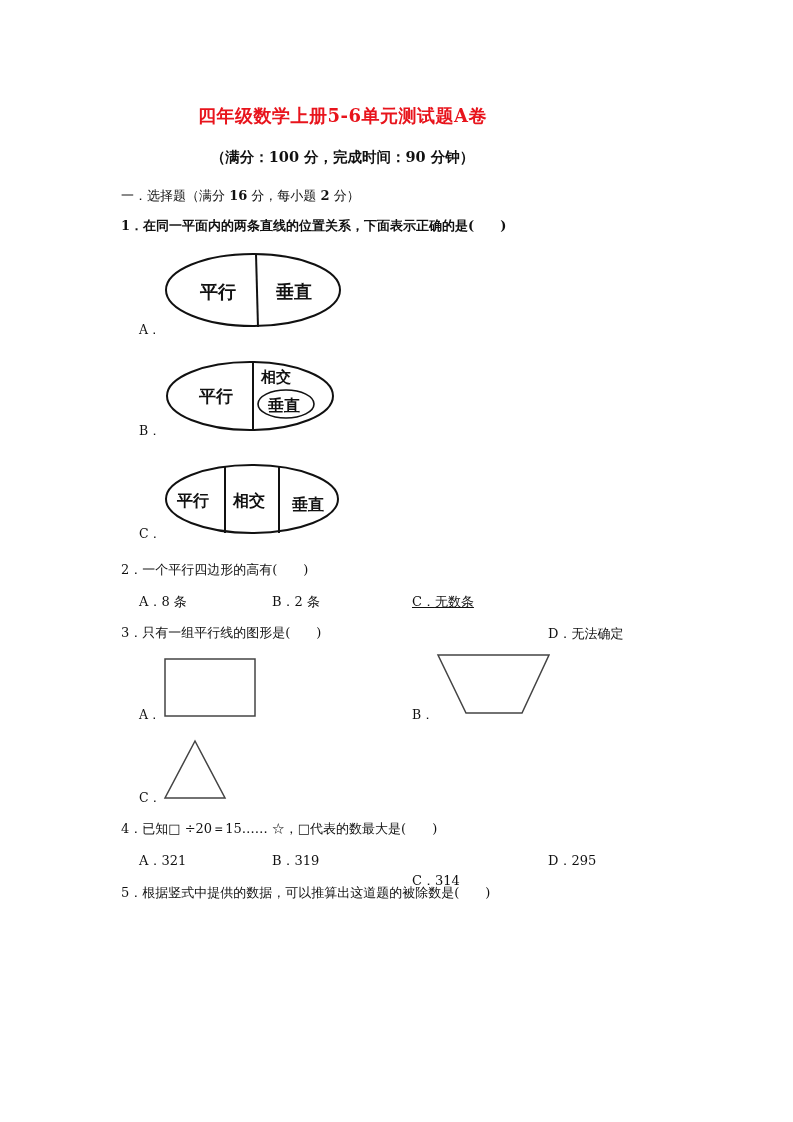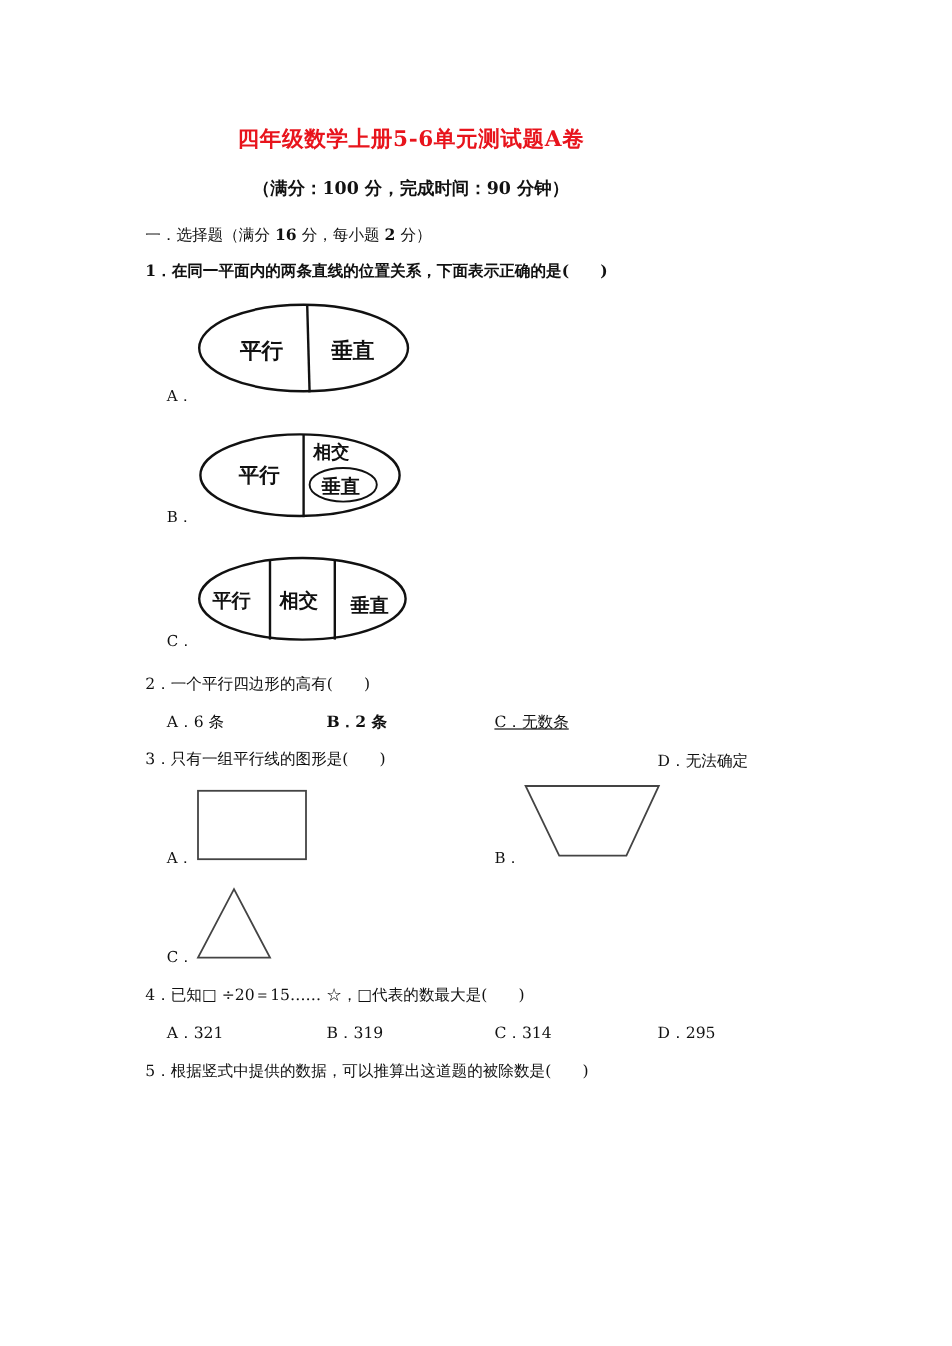--- a/index.html
+++ b/index.html
@@ -57,23 +57,23 @@
   <text class="fig-text" x="13" y="44" font-size="16">平行</text>
   <text class="fig-text" x="69" y="44" font-size="16">相交</text>
   <text class="fig-text" x="128" y="48" font-size="16">垂直</text>
 </svg>
 <div class="abs label" style="top:526px; left:139px;">C．</div>
 
 <div class="abs q" style="top:561px; left:121px;">
   <span>2．</span><span>一个平行四边形的高有(　　)</span>
 </div>
 <div class="abs opt" style="top:593px; left:139px;">
-  <span>A．</span><span>6 条</span>
+  <span>A．</span><span>8 条</span>
 </div>
-<div class="abs opt" style="top:593px; left:272px;font-weight:bold;">
+<div class="abs opt" style="top:593px; left:272px;">
   <span>B．</span><span>2 条</span>
 </div>
 <div class="abs opt" style="top:593px; left:412px;text-decoration:underline;">
   <span>C．</span><span>无数条</span>
 </div>
 <div class="abs opt" style="top:593px; left:548px;margin-top:32px;">
   <span>D．</span><span>无法确定</span>
 </div>
 
 <div class="abs q" style="top:624px; left:121px;text-align:center;">
@@ -97,21 +97,21 @@
 
 <div class="abs q" style="top:820px; left:121px;">
   <span>4．</span><span>已知□ ÷20＝15…… ☆，□代表的数最大是(　　)</span>
 </div>
 <div class="abs opt" style="top:852px; left:139px;">
   <span>A．</span><span>321</span>
 </div>
 <div class="abs opt" style="top:852px; left:272px;">
   <span>B．</span><span>319</span>
 </div>
-<div class="abs opt" style="top:852px; left:412px;">
+<div class="abs opt" style="top:872px; left:412px;">
   <span>C．</span><span>314</span>
 </div>
 <div class="abs opt" style="top:852px; left:548px;">
   <span>D．</span><span>295</span>
 </div>
 
 <div class="abs q" style="top:884px; left:121px;">
   <span>5．</span><span>根据竖式中提供的数据，可以推算出这道题的被除数是(　　)</span>
 </div>
 

